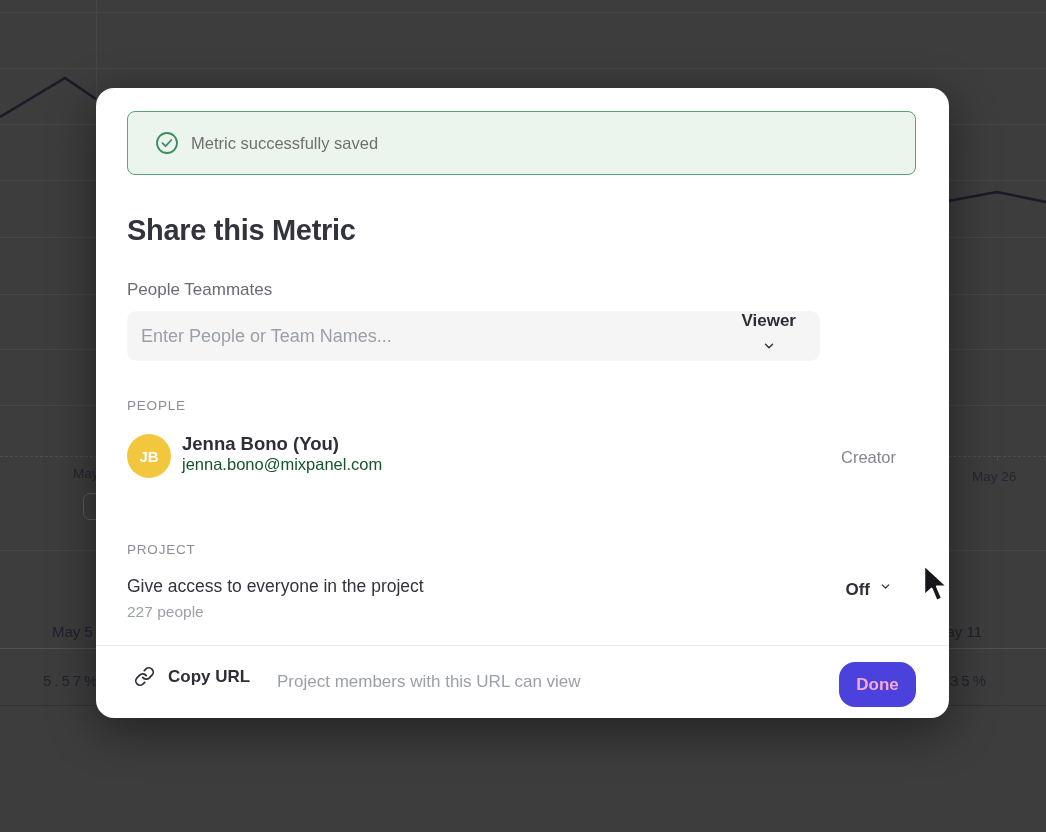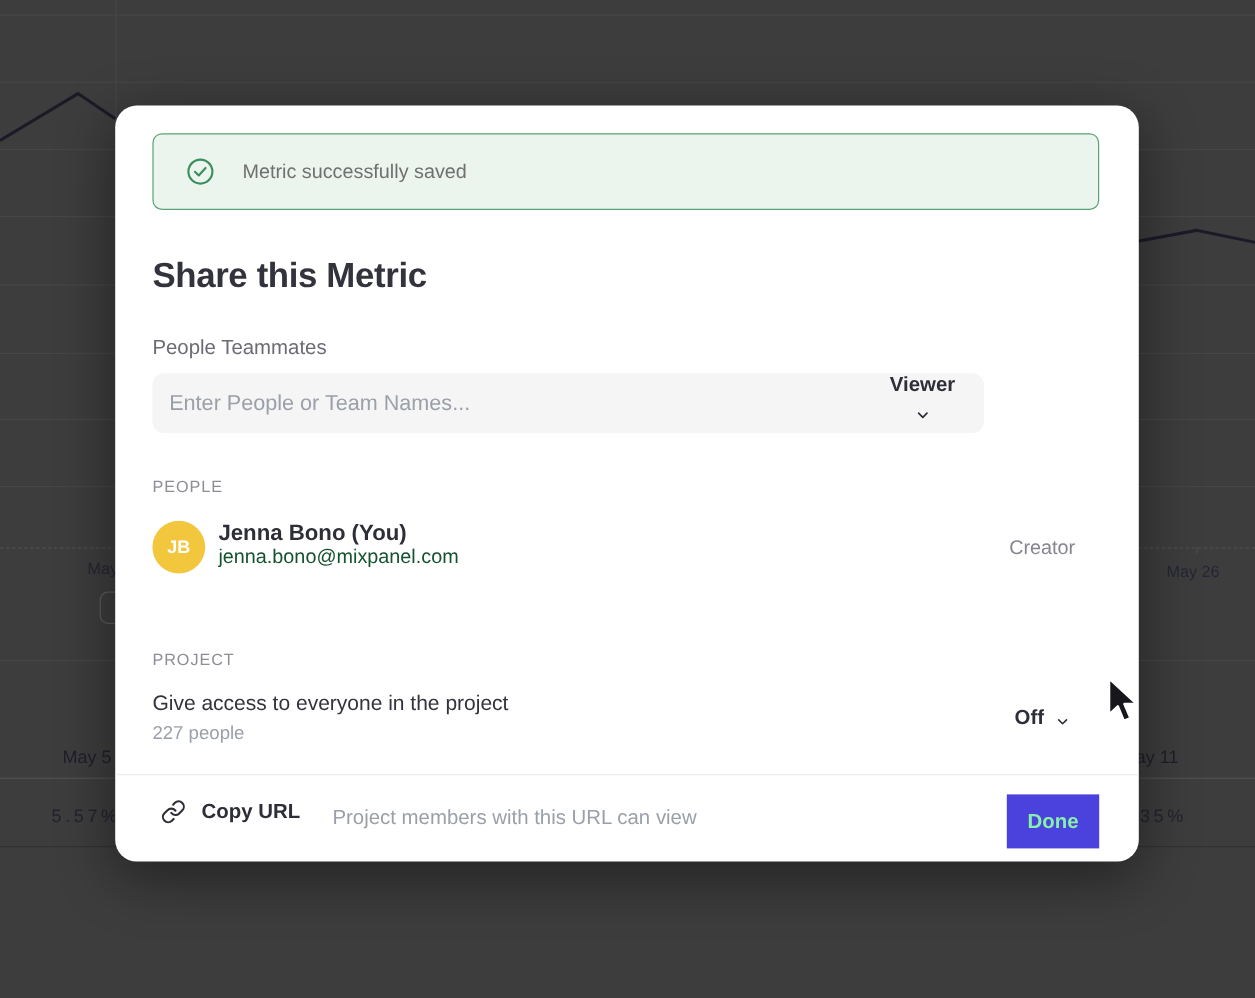--- a/index.html
+++ b/index.html
@@ -22,21 +22,21 @@
   svg.bg-lines { position:absolute; left:0; top:0; }
 
   
   .modal { position:absolute; left:96px; top:88px; width:853px; height:630px;
            background:#ffffff; border-radius:18px; box-shadow:0 12px 48px rgba(0,0,0,.45); }
 
   .toast { position:absolute; left:31px; top:23px; width:789px; height:64px;
            background:#ecf4ee; border:1px solid #5aa273; border-radius:8px;
            display:flex; align-items:center; padding-left:27px; }
   .toast svg { flex:0 0 auto; }
-  .toast-msg { margin-left:23px; font-size:16.5px; color:#707070; }
+  .toast-msg { margin-left:12px; font-size:16.5px; color:#707070; }
 
   .modal-title { position:absolute; left:31px; top:126px; font-size:29px; font-weight:700;
                  color:#33333d; letter-spacing:-0.3px; }
 
   .invite-label { position:absolute; left:31px; top:192px; font-size:17px; color:#6b6b74; }
 
   .invite-input-wrap { position:absolute; left:31px; top:223px; width:693px; height:50px;
                        background:#f5f5f6; border-radius:10px; }
   .invite-input-wrap input { position:absolute; left:14px; top:0; width:530px; height:50px;
                              border:none; background:transparent; outline:none;
@@ -55,31 +55,31 @@
 
   .avatar { position:absolute; left:31px; top:346px; width:44px; height:44px; border-radius:50%;
             background:#f2c73d; color:#fff; font-size:15px; font-weight:600;
             display:flex; align-items:center; justify-content:center; }
   .person-name { position:absolute; left:86px; top:345px; font-size:18.5px; font-weight:700; color:#2e2e38; }
   .person-email { position:absolute; left:86px; top:367px; font-size:16.5px; color:#14532d; }
   .person-role { position:absolute; right:53px; top:360px; font-size:16.5px; color:#85858d; }
 
   .proj-title { position:absolute; left:31px; top:488px; font-size:17.5px; color:#33333d; }
   .proj-sub { position:absolute; left:31px; top:515px; font-size:15.5px; color:#9ba0a8; }
-  .off-dd { position:absolute; right:57px; top:492px; height:28px; display:flex; align-items:flex-end;
+  .off-dd { position:absolute; right:57px; top:492px; height:28px; display:flex; align-items:flex-start;
             gap:9px; background:none; border:none; cursor:pointer;
             font-family:"Liberation Sans",sans-serif; font-size:17px; font-weight:600; color:#2e2e38; }
 
   .modal-footer-divider { position:absolute; left:0; right:0; top:557px; height:1px; background:#ebebed; }
   .copyurl-btn { position:absolute; left:38px; top:578px; display:flex; align-items:center; gap:13px;
                  background:none; border:none; cursor:pointer;
                  font-family:"Liberation Sans",sans-serif; font-size:17px; font-weight:600; color:#2e2e38; }
   .footer-hint { position:absolute; left:181px; top:584px; font-size:17px; color:#9ba0a8; }
   .done-btn { position:absolute; left:743px; top:574px; width:77px; height:45px;
-              background:#4b41dd; color:#86efac; border:none; border-radius:0;
+              background:#4b41dd; color:#f9a8d4; border:none; border-radius:16px;
               font-family:"Liberation Sans",sans-serif; font-size:17px; font-weight:600; }
 
   .cursor { position:absolute; left:920px; top:564px; }
 </style>
 </head>
 <body>
 
 <div class="backdrop">
   <div class="hline" style="top:12px"></div>
   <div class="hline" style="top:68px"></div>

